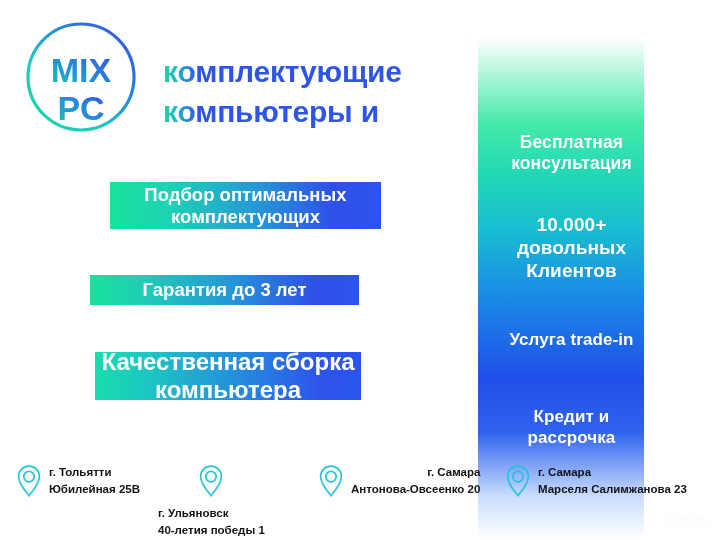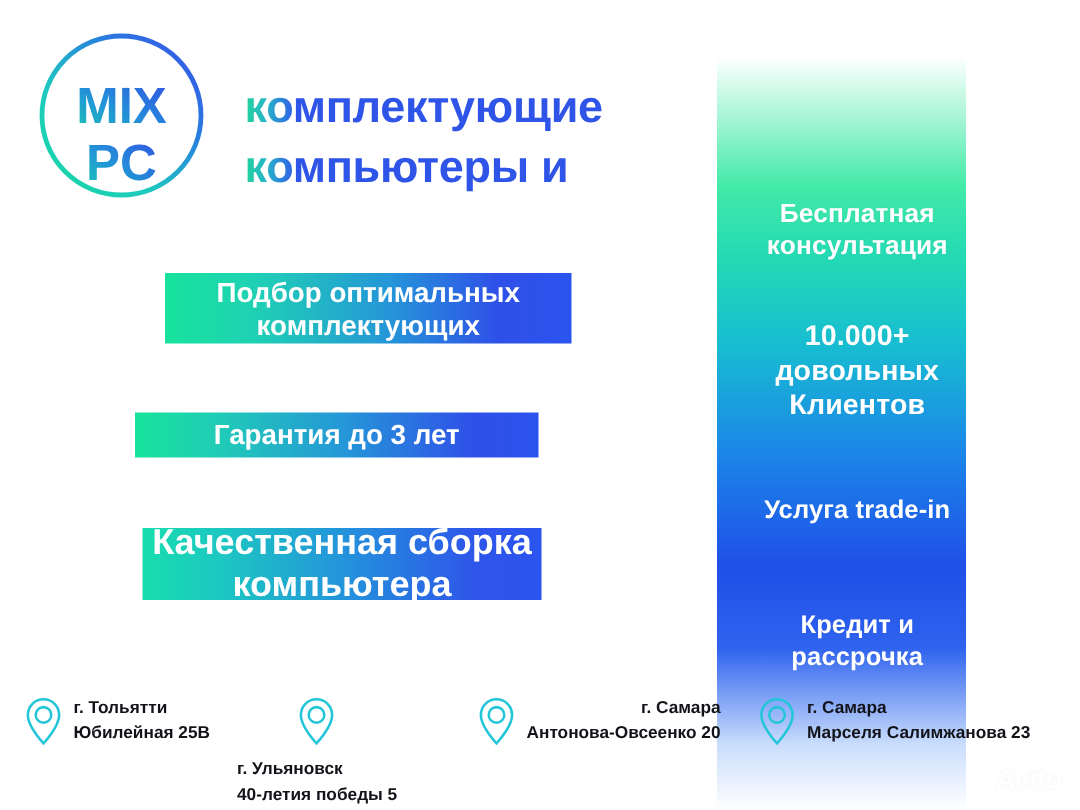--- a/index.html
+++ b/index.html
@@ -176,21 +176,21 @@
 
     <div class="loc l2">
       <span class="pin">
         <svg width="26" height="34" viewBox="0 0 26 34" xmlns="http://www.w3.org/2000/svg">
           <path d="M13 2.2C7.2 2.2 2.6 6.8 2.6 12.6c0 7.3 8.5 16.8 10.4 19 1.9-2.2 10.4-11.7 10.4-19C23.4 6.8 18.8 2.2 13 2.2z" fill="none" stroke="#22c6d8" stroke-width="1.7"></path>
           <circle cx="13" cy="12.6" r="5.2" fill="none" stroke="#22c6d8" stroke-width="1.7"></circle>
         </svg>
       </span>
       <span class="loc-text">
         <span class="loc-city">г. Ульяновск</span>
-        <span class="loc-addr">40-летия победы 5</span>
+        <span class="loc-addr">40-летия победы 1</span>
       </span>
     </div>
 
     <div class="loc l3">
       <span class="pin">
         <svg width="26" height="34" viewBox="0 0 26 34" xmlns="http://www.w3.org/2000/svg">
           <path d="M13 2.2C7.2 2.2 2.6 6.8 2.6 12.6c0 7.3 8.5 16.8 10.4 19 1.9-2.2 10.4-11.7 10.4-19C23.4 6.8 18.8 2.2 13 2.2z" fill="none" stroke="#22c6d8" stroke-width="1.7"></path>
           <circle cx="13" cy="12.6" r="5.2" fill="none" stroke="#22c6d8" stroke-width="1.7"></circle>
         </svg>
       </span>

